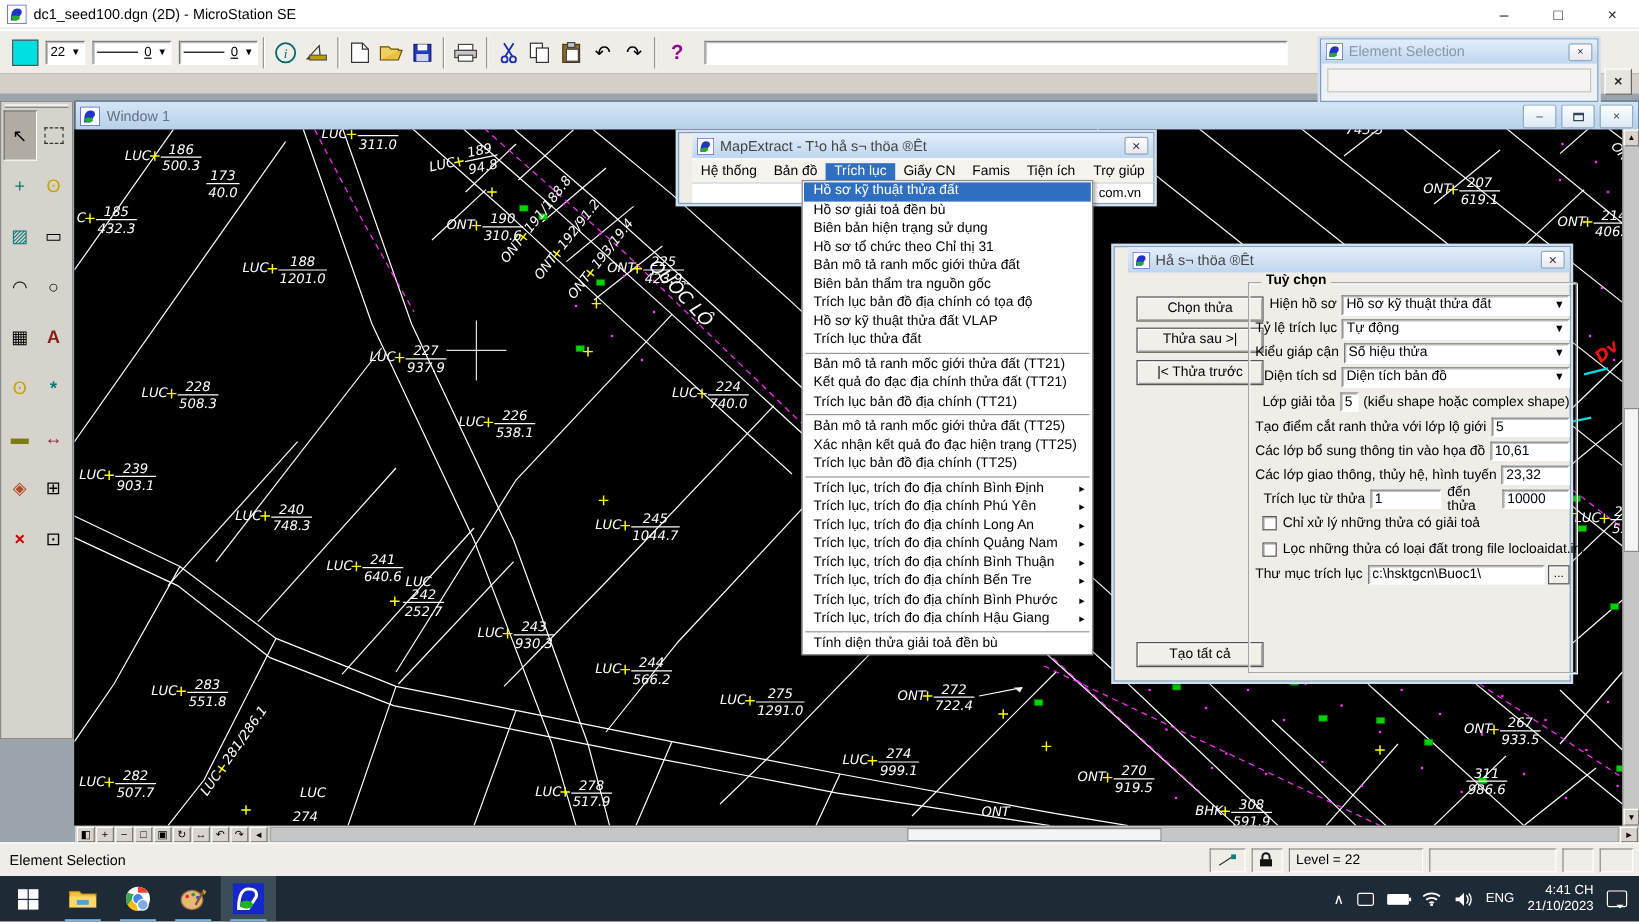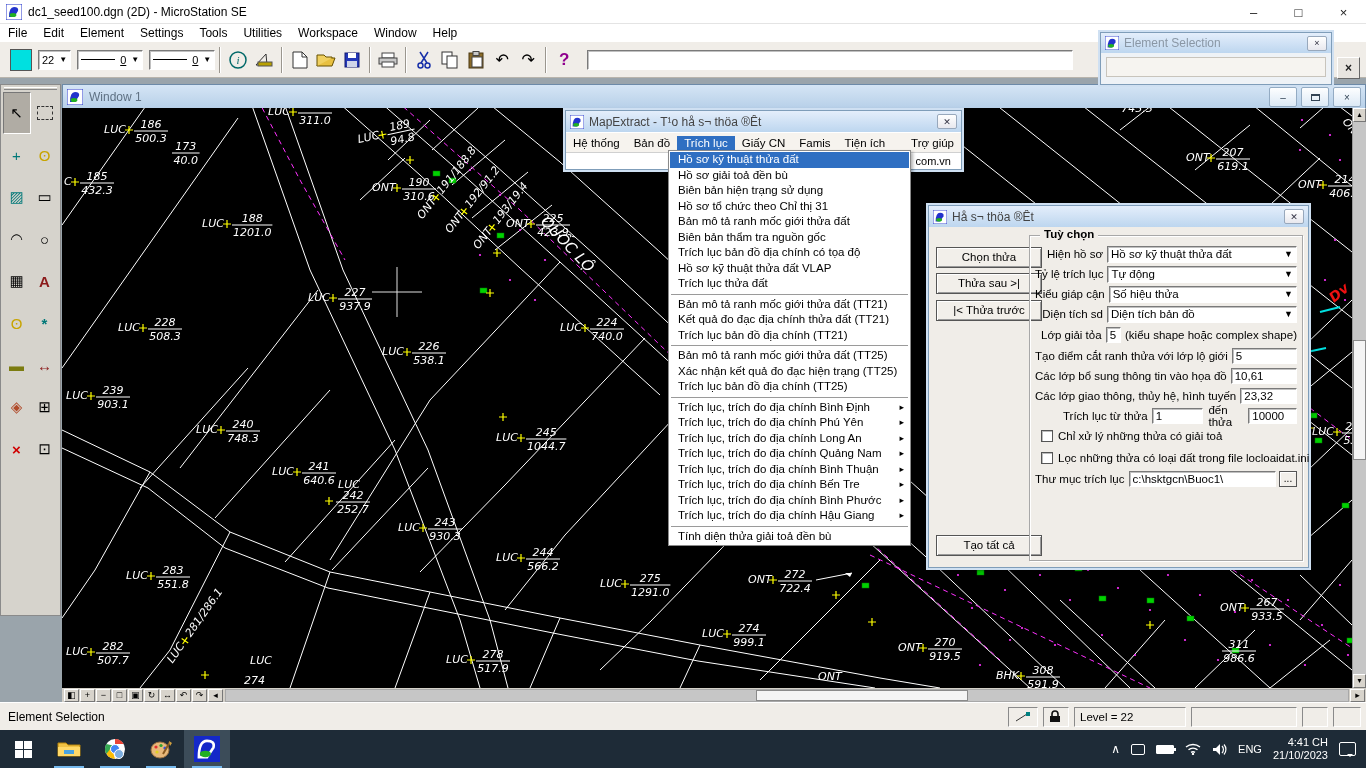--- a/index.html
+++ b/index.html
@@ -8,21 +8,21 @@
 
   
   #titlebar { position:absolute; left:0; top:0; width:1366px; height:24px; background:#ffffff; display:flex; align-items:center; border-bottom:1px solid #e4e4e4;}
   #titlebar .ttext { font-size:12px; color:#000; margin-left:6px; }
   .capbtns { position:absolute; right:0; top:0; height:24px; display:flex; }
   .capbtn { width:45px; height:24px; display:flex; align-items:center; justify-content:center; font-size:13px; color:#222; }
   #menubar { position:absolute; left:0; top:24px; width:1366px; height:18px; background:#ffffff; display:flex; align-items:center; font-size:12px; }
   #menubar span { padding:0 8px; }
 
   
-  #toolbar { position:absolute; left:0; top:42px; width:1366px; height:36px; background:#f0ede8; border-bottom:1px solid #b8b4ac; display:flex; align-items:center; }
+  #toolbar { position:absolute; left:0; top:26px; width:1366px; height:36px; background:#f0ede8; border-bottom:1px solid #b8b4ac; display:flex; align-items:center; }
   .tsep { width:2px; height:26px; border-left:1px solid #9a968e; border-right:1px solid #fff; margin:0 4px; }
   .swatch { width:22px; height:22px; background:#00e0e0; border:1px solid #555; margin-left:10px; }
   .combo { height:20px; background:#fff; border:1px solid; border-color:#7a7a7a #fff #fff #7a7a7a; box-shadow:inset 1px 1px 0 #c0c0c0; display:flex; align-items:center; font-size:11px; padding:0 3px; margin-left:6px; }
   .combo .arw { margin-left:5px; font-size:8px; }
   .combo .ln { display:inline-block; width:34px; height:1px; background:#000; margin-right:5px; }
   .tbtn { width:24px; height:24px; display:flex; align-items:center; justify-content:center; margin:0 1px; }
   .tbtn svg { display:block; }
   .helpq { color:#90008e; font-weight:bold; font-size:17px; }
   .tfield { height:20px; background:#fff; border:1px solid; border-color:#7a7a7a #fff #fff #7a7a7a; box-shadow:inset 1px 1px 0 #c0c0c0; width:486px; margin-left:10px; }
 
@@ -45,21 +45,21 @@
 
   
   #palette { position:absolute; left:0; top:84px; width:61px; height:532px; background:#d6d3cc; border:1px solid #8a8a8a; z-index:3; }
   #palette .grip { height:3px; border-top:1px solid #fff; border-bottom:1px solid #888; margin:2px 3px; }
   #palette .cells { display:grid; grid-template-columns:28px 28px; justify-content:center; }
   .pcell { width:28px; height:42px; display:flex; align-items:center; justify-content:center; font-size:15px; }
   .pcell.active { background:#b0aca4; border:1px solid; border-color:#777 #fff #fff #777; }
   .fencebox { width:16px; height:14px; border:1px dashed #333; }
 
   
-  .winframe { position:absolute; background:#f0ede8; border:1px solid #7f9db9; box-shadow:0 0 0 2px #cfe0f2, 2px 3px 6px rgba(0,0,0,.35); }
+  .winframe { position:absolute; background:#f0ede8; border:1px solid #7f9db9; box-shadow:0 0 0 2px #cfe0f2, 2px 3px 6px rgba(0,0,0,.35);padding-left:11px; }
   .wtitle { height:21px; background:linear-gradient(180deg,#e4eefb,#bdd6ef); display:flex; align-items:center; padding:0 4px; }
   .wtitle .ttext { font-size:12px; color:#444; margin-left:5px; flex:1; white-space:nowrap; overflow:hidden; }
   .closebtn { width:20px; height:15px; background:linear-gradient(#fff,#e8e8ee); border:1px solid #98a8bc; border-radius:2px; font-size:9px; color:#334; display:flex; align-items:center; justify-content:center; }
   #mapextract { left:565px; top:110px; width:397px; height:60px; z-index:4; }
   #mx-menu { height:20px; background:#f6f3ee; display:flex; align-items:center; font-size:11.5px; border-top:1px solid #fff; }
   #mx-menu span { padding:1px 7px; }
   #mx-menu span.active { background:#2f6fc2; color:#fff; }
   #mx-menu span:last-child { margin-left:auto; }
   #mx-body { height:17px; background:#fff; border-top:1px solid #d0d0d0; font-size:11px; text-align:right; padding-right:10px; line-height:16px; }
 
@@ -836,21 +836,21 @@
         <div class="irow">
             <span class="lbl">Các lớp bổ sung thông tin vào họa đồ</span>
             <div class="inp" style="width:86px">10,61</div>
           </div>
         <div class="irow">
             <span class="lbl">Các lớp giao thông, thủy hệ, hình tuyến</span>
             <div class="inp" style="width:86px">23,32</div>
           </div>
 
         <div class="irow">
-            <span class="lbl" style="flex:none;margin-left:28px">Trích lục từ thửa</span>
+            <span class="lbl" style="flex:none;margin-left:7px">Trích lục từ thửa</span>
           <div class="inp" style="width:66px">1</div>
           <span style="margin:0 5px">đến thửa</span>
           <div class="inp" style="width:62px">10000</div>
           </div>
 
         <div class="cbline">
             <div class="cb"></div>
             <span>Chỉ xử lý những thửa có giải toả</span>
           </div>
         <div class="cbline" style="margin-top:3px">

